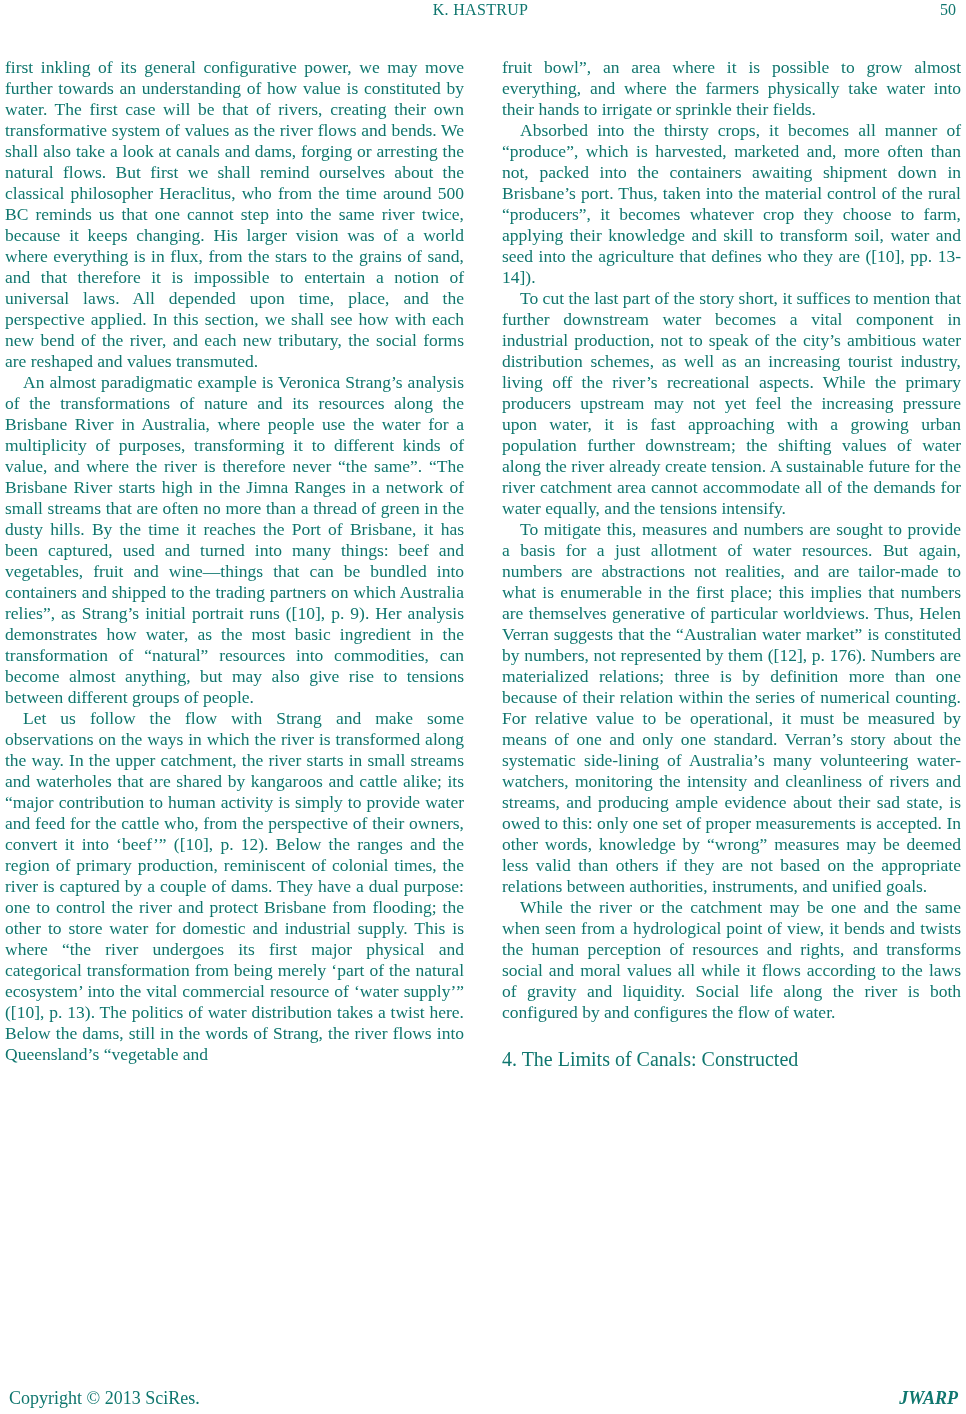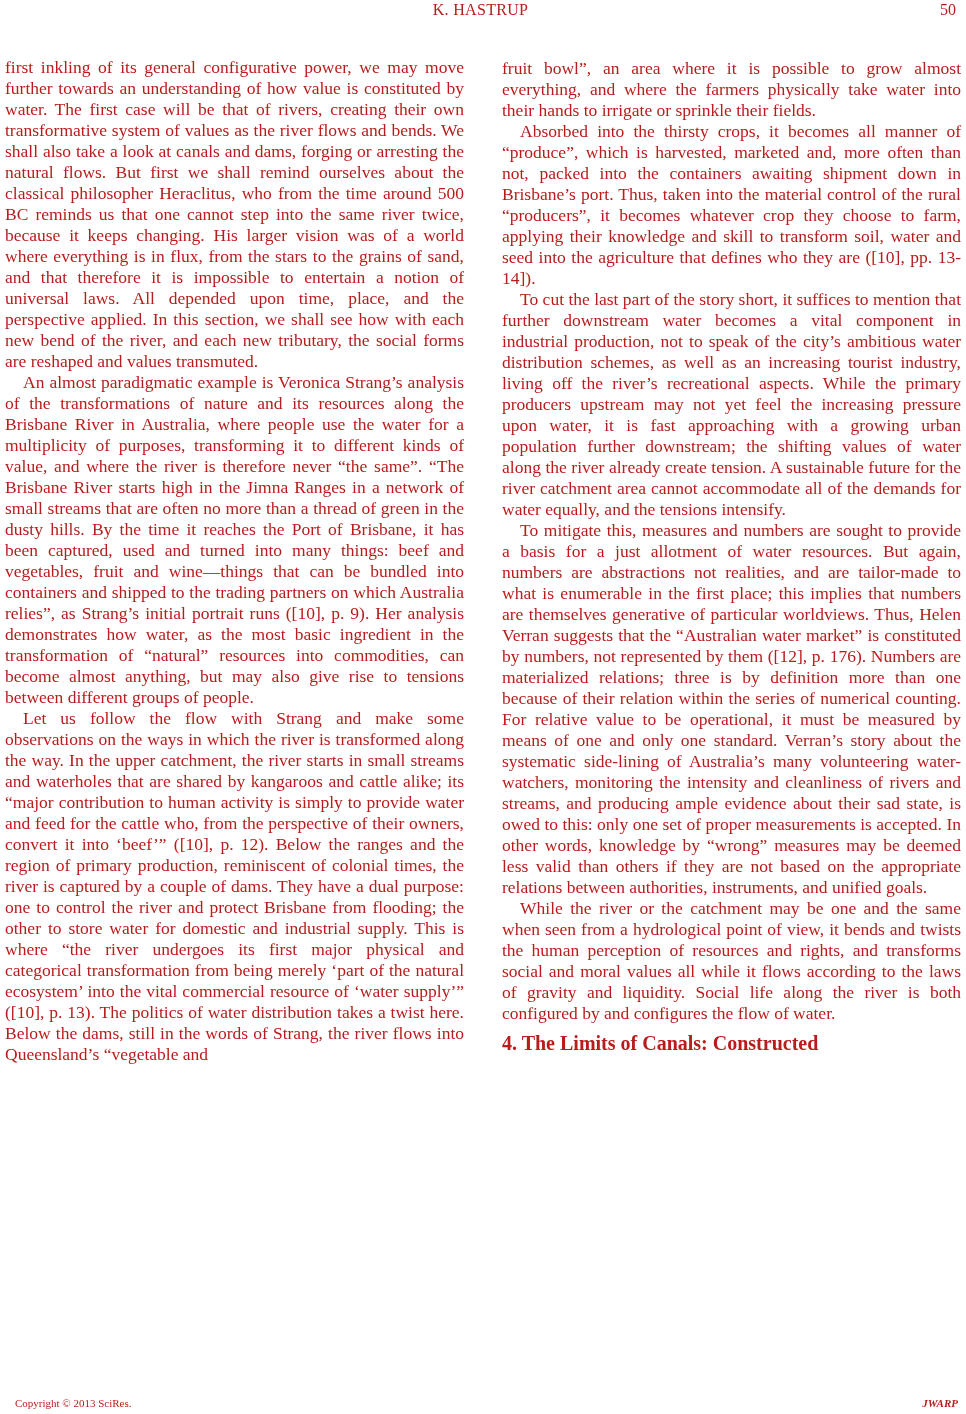--- a/index.html
+++ b/index.html
@@ -5,21 +5,21 @@
   html, body {
     margin: 0;
     padding: 0;
     background: #ffffff;
   }
   .page {
     position: relative;
     width: 966px;
     height: 1414px;
     background: #ffffff;
-    color: #b91c1c;
+    color: #0f766e;
     font-family: "Liberation Serif", "DejaVu Serif", serif;
     overflow: hidden;
   }
   .running-head {
     position: absolute;
     top: 1px;
     left: 5px;
     right: 10px;
     height: 22px;
     font-size: 16px;
@@ -36,52 +36,51 @@
     right: 0;
     top: 0;
   }
   .columns {
     position: absolute;
     top: 57px;
     left: 5px;
     right: 5px;
     display: flex;
     gap: 38px;
-    align-items: flex-end;
   }
   .col {
     width: 459px;
     text-align: justify;
     font-size: 17.5px;
     line-height: 21px;
   }
   .para {
     margin: 0;
   }
   .para.indent {
     text-indent: 18px;
   }
   .it {
   }
   .sec-heading {
     font-size: 20px;
     line-height: 24.5px;
-    font-weight: bold;
+    font-weight: normal;
     text-align: left;
-    margin: 7px 0 10px 0;
+    margin: 24px 0 10px 0;
   }
   .sec-heading .h-cont {
     margin-left: 26px;
   }
   .page-footer {
     position: absolute;
     bottom: 5px;
-    left: 15px;
+    left: 9px;
     right: 8px;
-    font-size: 11px;
+    font-size: 18px;
   }
   .journal {
     position: absolute;
     right: 0;
     bottom: 0;
     font-weight: bold;
     font-style: italic;
   }
 </style>
 </head>

